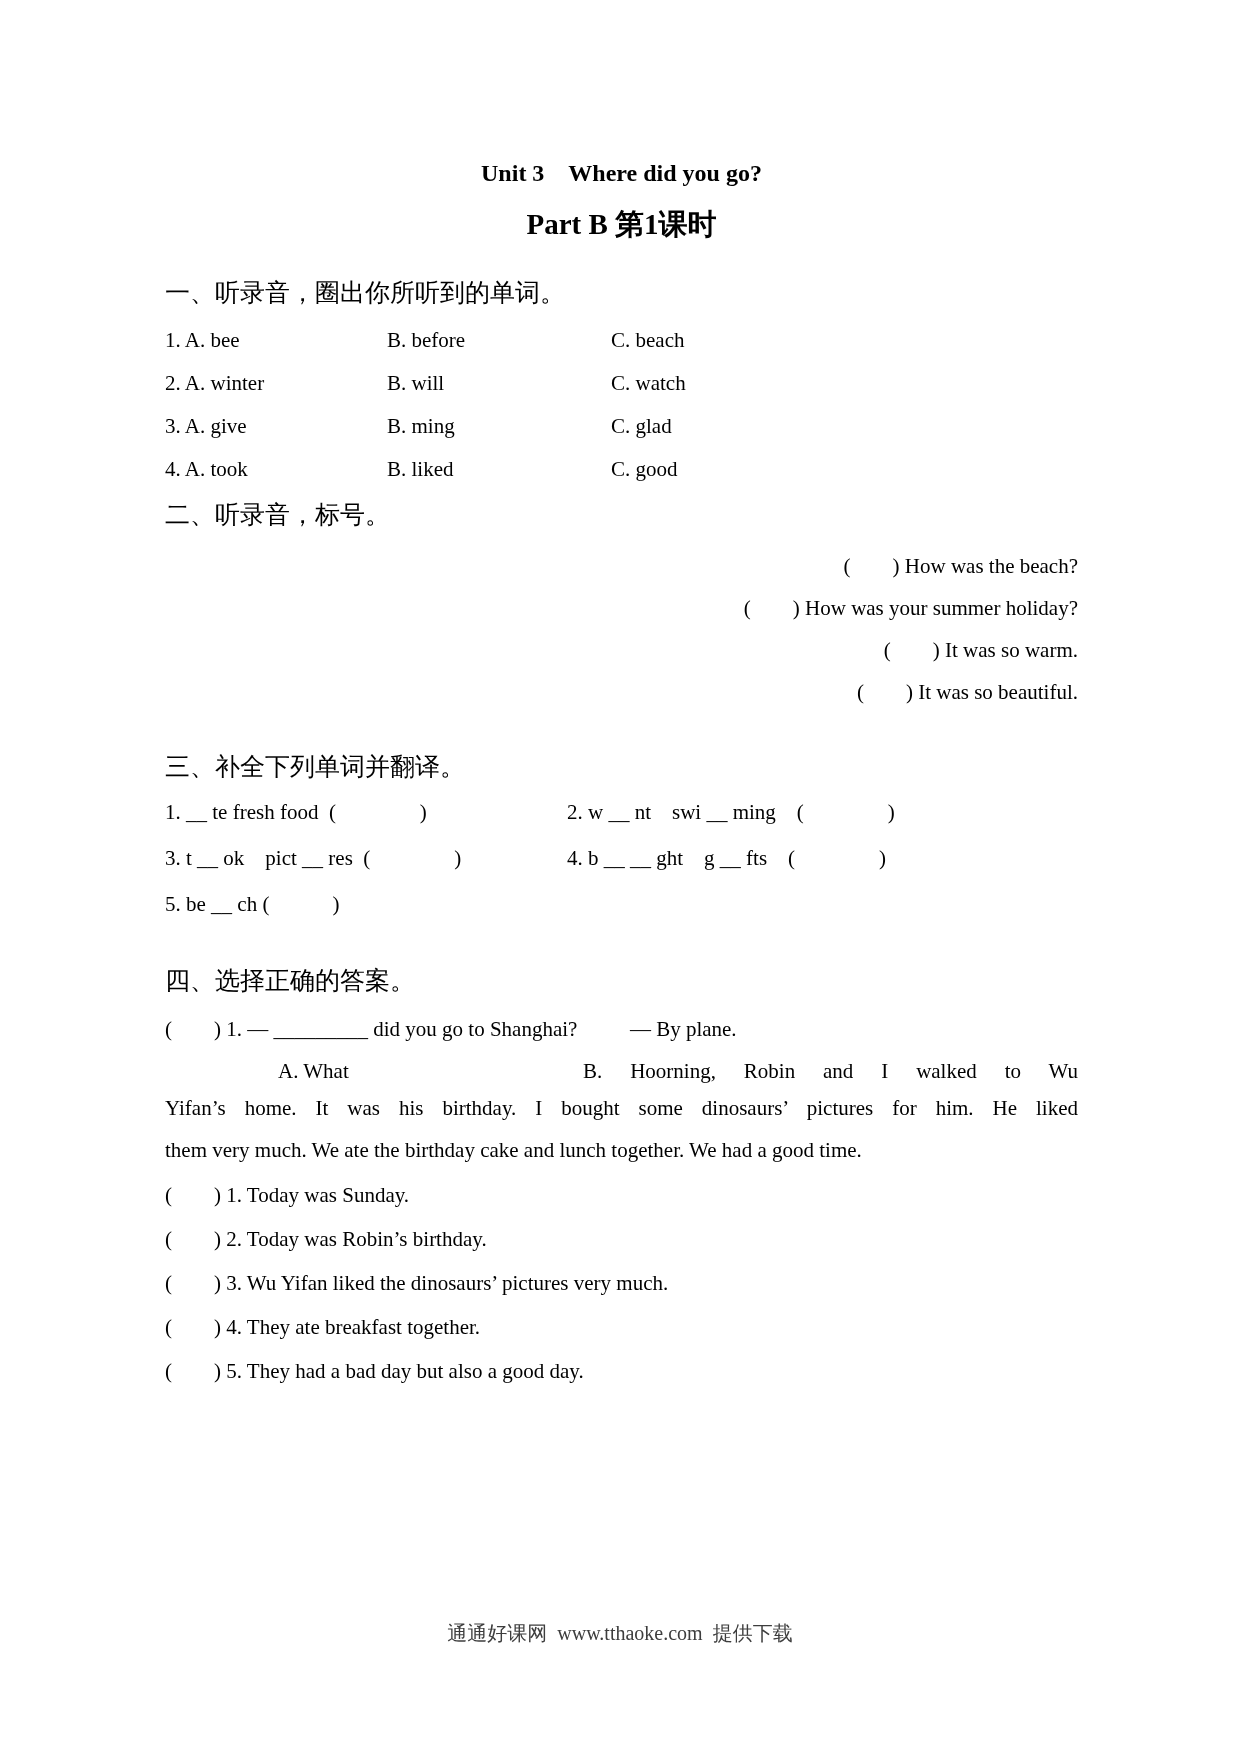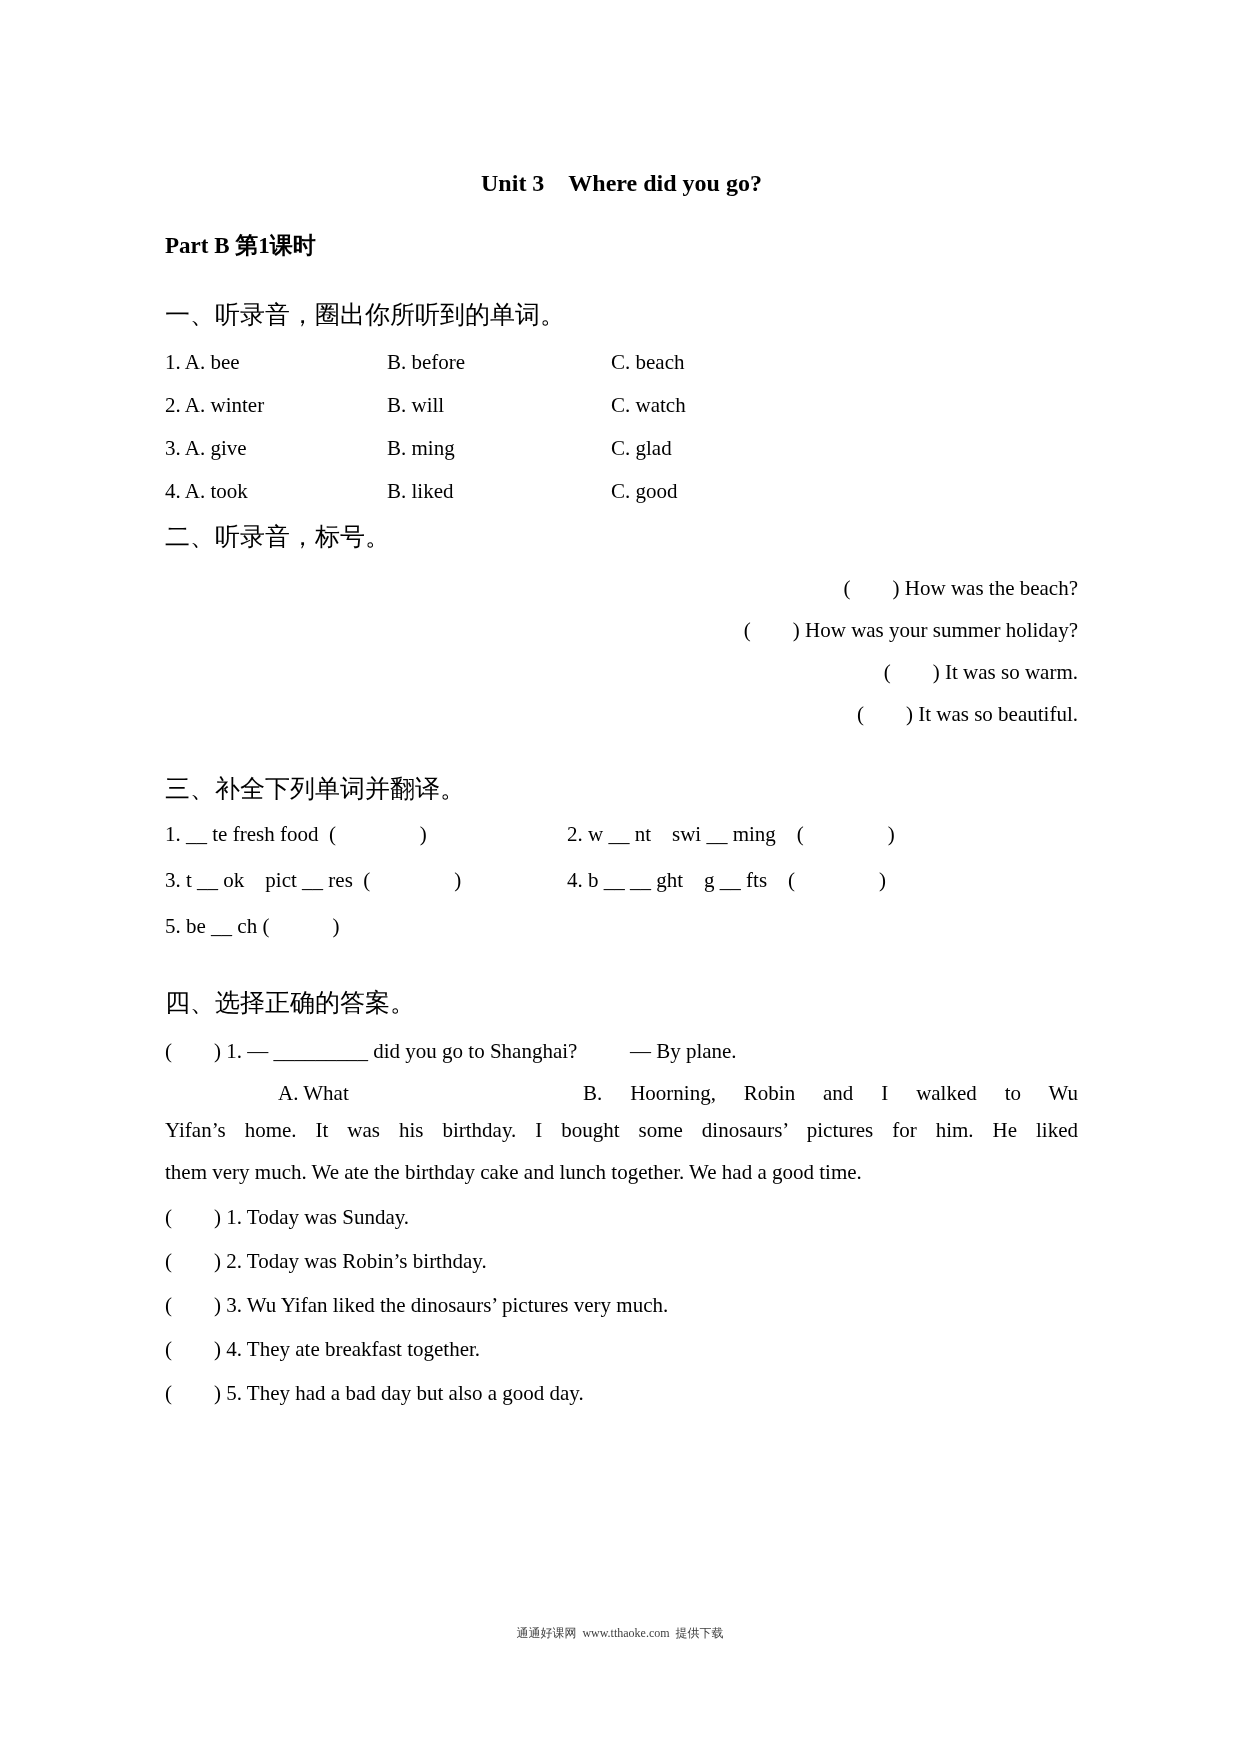--- a/index.html
+++ b/index.html
@@ -9,37 +9,38 @@
     height: 1754px;
     margin: 0 auto;
     background: #ffffff;
     font-family: "Liberation Serif", "DejaVu Serif", serif;
     color: #000;
     overflow: hidden;
   }
   .content {
     position: absolute;
     left: 165px;
-    top: 18px;
+    top: 8px;
     width: 913px;
     font-size: 21px;
     font-family: Liberation Serif, serif;
   }
   .pre { white-space: pre-wrap; }
   .doc-title {
     margin-top: 150px;
     text-align: center;
     font-weight: 700;
     font-size: 24px;
     line-height: 30px;
   }
   .doc-subtitle {
-    margin-top: 33px;
+    margin-top: 21px;
+    text-align: center;
     font-weight: 700;
-    font-size: 23px;
+    font-size: 29px;
     line-height: 30px;
   }
   .sec-heading {
     margin-top: 38px;
     font-size: 25px;
     line-height: 32px;
   }
   .sec-heading.tight { margin-top: 8px; }
   
   .word-rows { margin-top: 10px; }
@@ -74,21 +75,21 @@
   .passage { margin-left: -0px; }
   .passage .justified { text-align: justify; text-align-last: justify; }
   .tf-list { margin-top: 2px; }
   .tf-list div { line-height: 44px; }
   .footer {
     position: absolute;
     top: 1622px;
     left: 0;
     width: 100%;
     text-align: center;
-    font-size: 12px;
+    font-size: 20px;
     color: #3d3d3d;
     line-height: 22px;
   }
 </style>
 </head>
 <body>
 
 <div class="page">
   <div class="content">
 

